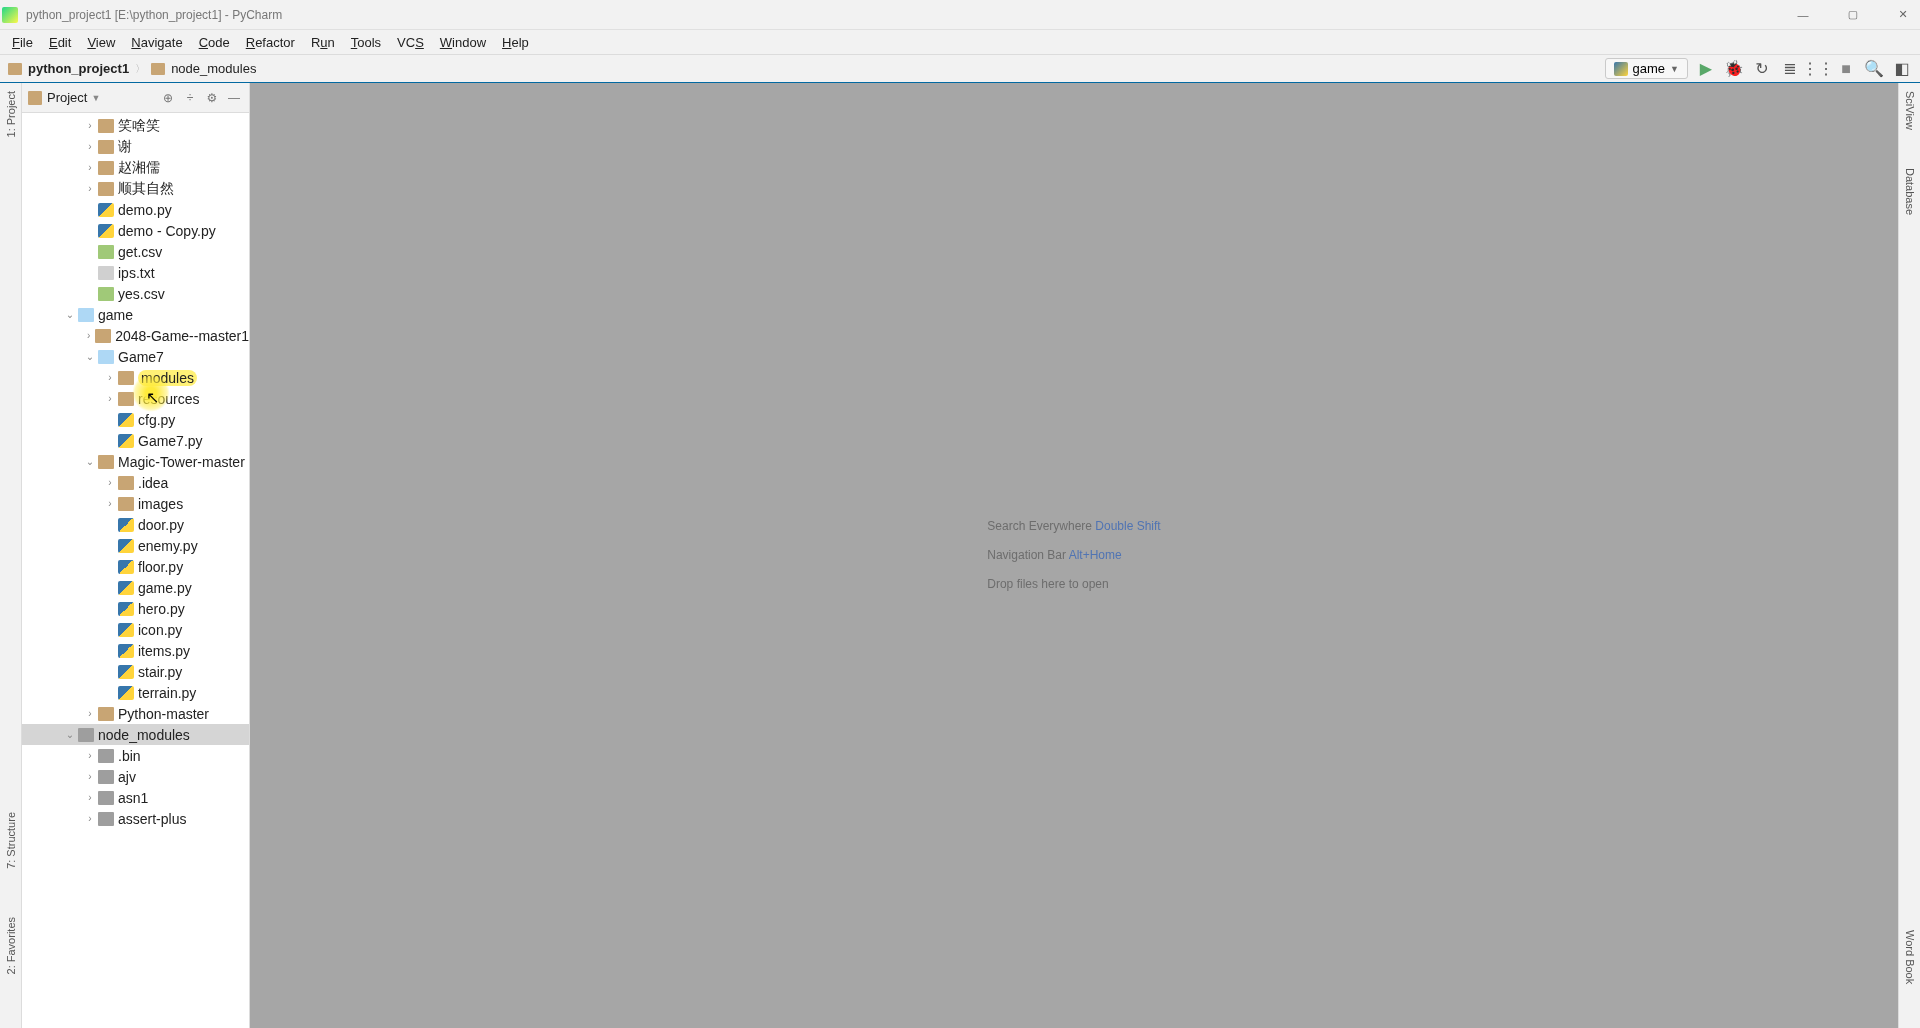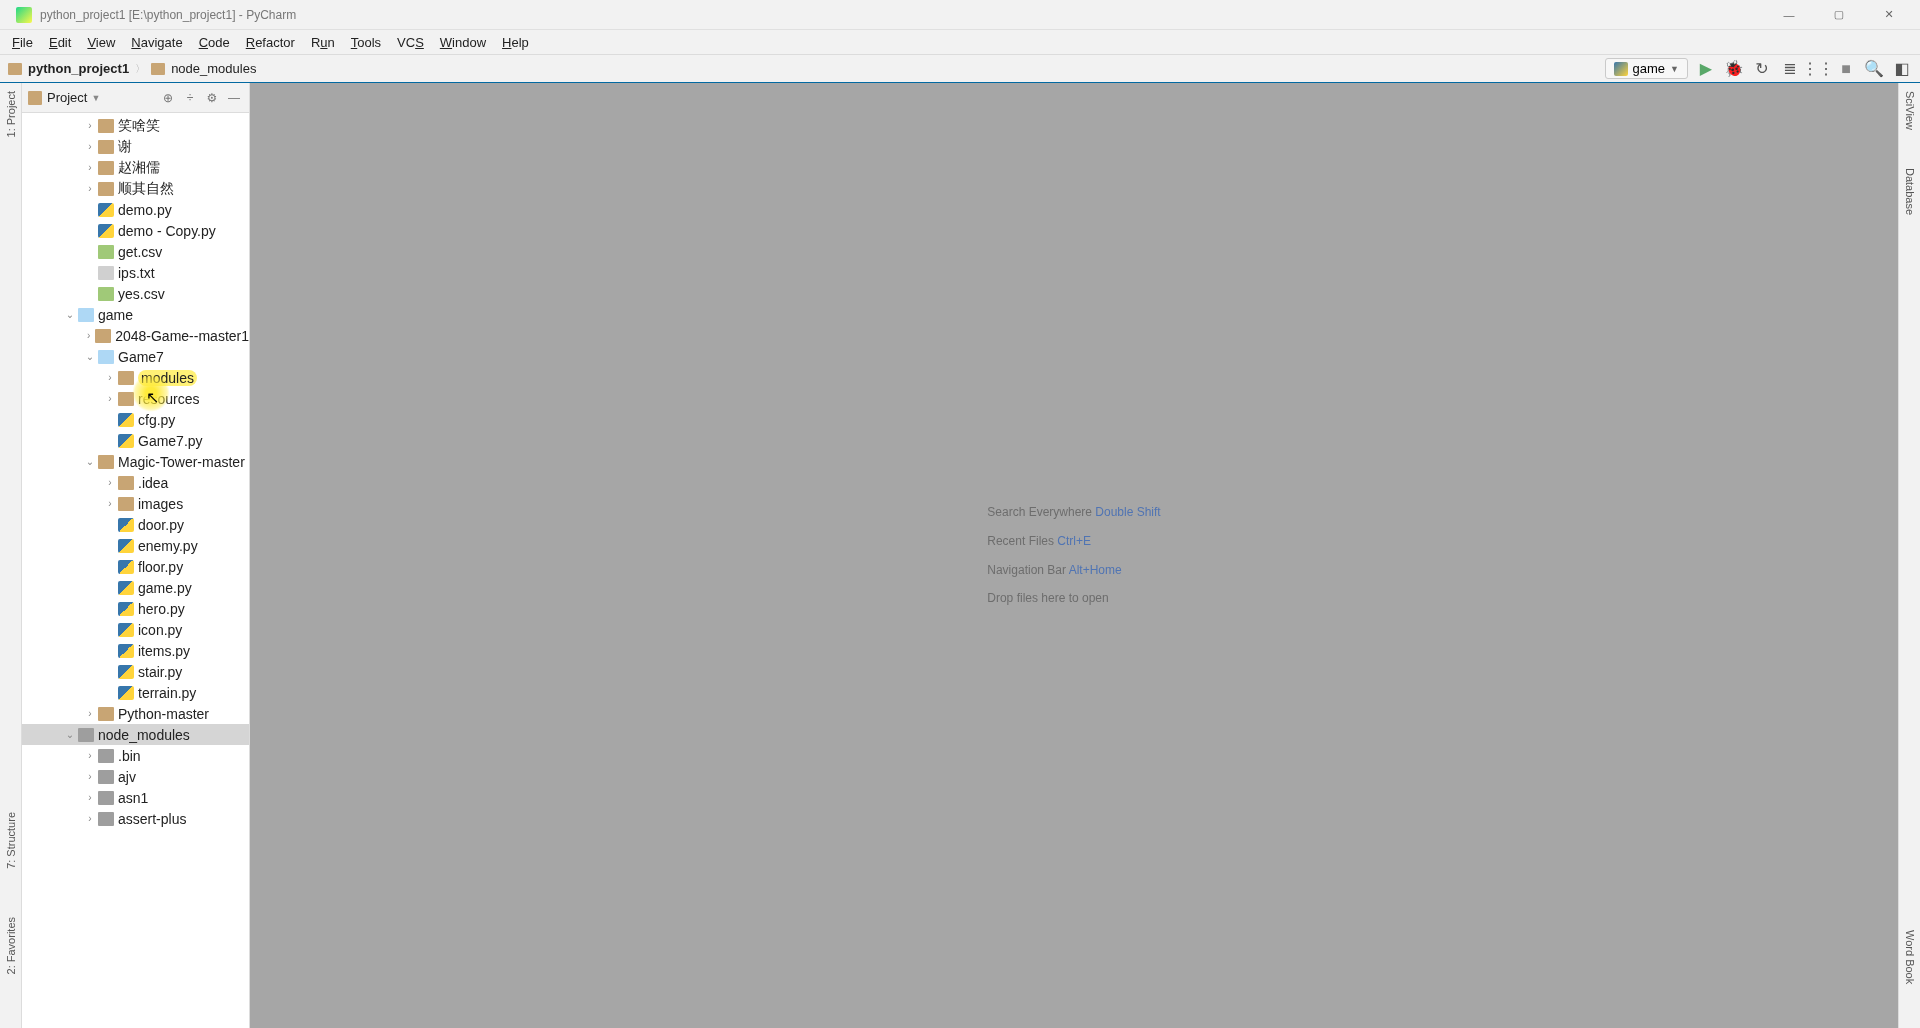--- a/index.html
+++ b/index.html
@@ -1,17 +1,17 @@
 <!DOCTYPE html>
 <html><head>
 <meta charset="utf-8">
 <style>
 * { margin: 0; padding: 0; box-sizing: border-box; font-family: "Segoe UI", Arial, sans-serif; }
 body { width: 1920px; height: 1028px; background: #f2f2f2; overflow: hidden; display: flex; flex-direction: column; }
-.titlebar { height: 30px; background: #f2f2f2; display: flex; align-items: center; padding: 0 16px; border-bottom: 1px solid #e0e0e0; }
+.titlebar { height: 30px; background: #f2f2f2; display: flex; align-items: center; padding: 0 2px; border-bottom: 1px solid #e0e0e0; }
 .titlebar .app-icon { width: 16px; height: 16px; background: linear-gradient(135deg,#21d789,#fcf84a); border-radius: 2px; margin-right: 8px; }
 .titlebar .title { font-size: 12px; color: #777; flex: 1; }
 .titlebar .win-controls { display: flex; gap: 20px; }
 .titlebar .win-btn { width: 30px; height: 20px; display: flex; align-items: center; justify-content: center; color: #666; font-size: 11px; cursor: pointer; }
 .menubar { height: 25px; background: #f2f2f2; display: flex; align-items: center; padding: 0 4px; border-bottom: 1px solid #dcdcdc; }
 .menubar .menu-item { padding: 3px 8px; font-size: 13px; color: #222; cursor: pointer; }
 .menubar .menu-item u { text-decoration: underline; }
 .navbar { height: 28px; background: #f2f2f2; display: flex; align-items: center; padding: 0 8px; border-bottom: 1px solid #0369a1; justify-content: space-between; }
 .breadcrumb { display: flex; align-items: center; gap: 6px; font-size: 13px; color: #222; }
 .breadcrumb .folder-ic { width: 14px; height: 12px; background: #c8a574; display: inline-block; border-radius: 1px; }
@@ -298,21 +298,20 @@
           <span class="arrow">›</span>
           <span class="ic folder-dark"></span>
           <span>assert-plus</span>
         </div>
       </div>
   </div>
 
   <div class="editor">
     <div class="empty-state">
       <div><span>Search Everywhere </span><span class="shortcut">Double Shift</span></div>
-      <div><span>Recent Files </span><span class="shortcut">Ctrl+E</span></div>
       <div><span>Navigation Bar </span><span class="shortcut">Alt+Home</span></div>
       <div><span>Drop files here to open</span></div>
     </div>
   </div>
 
   <div class="right-gutter">
     <div class="gutter-label">SciView</div>
     <div class="gutter-label">Database</div>
     <div style="flex:1"></div>
     <div class="gutter-label">Word Book</div>

